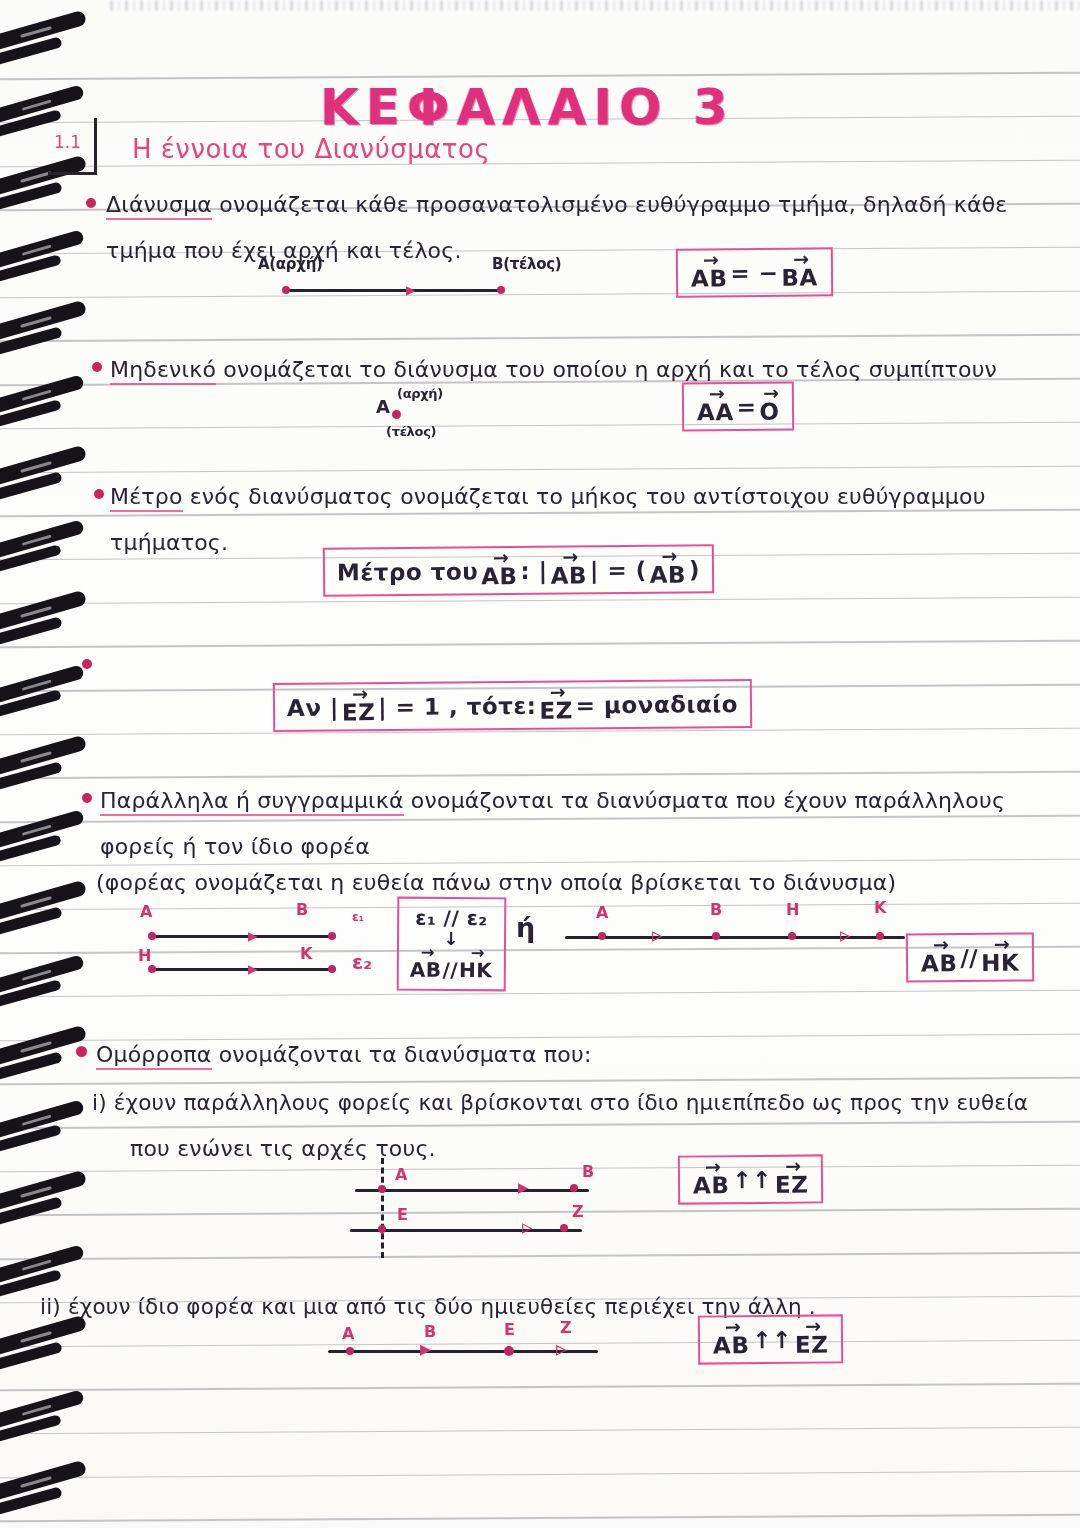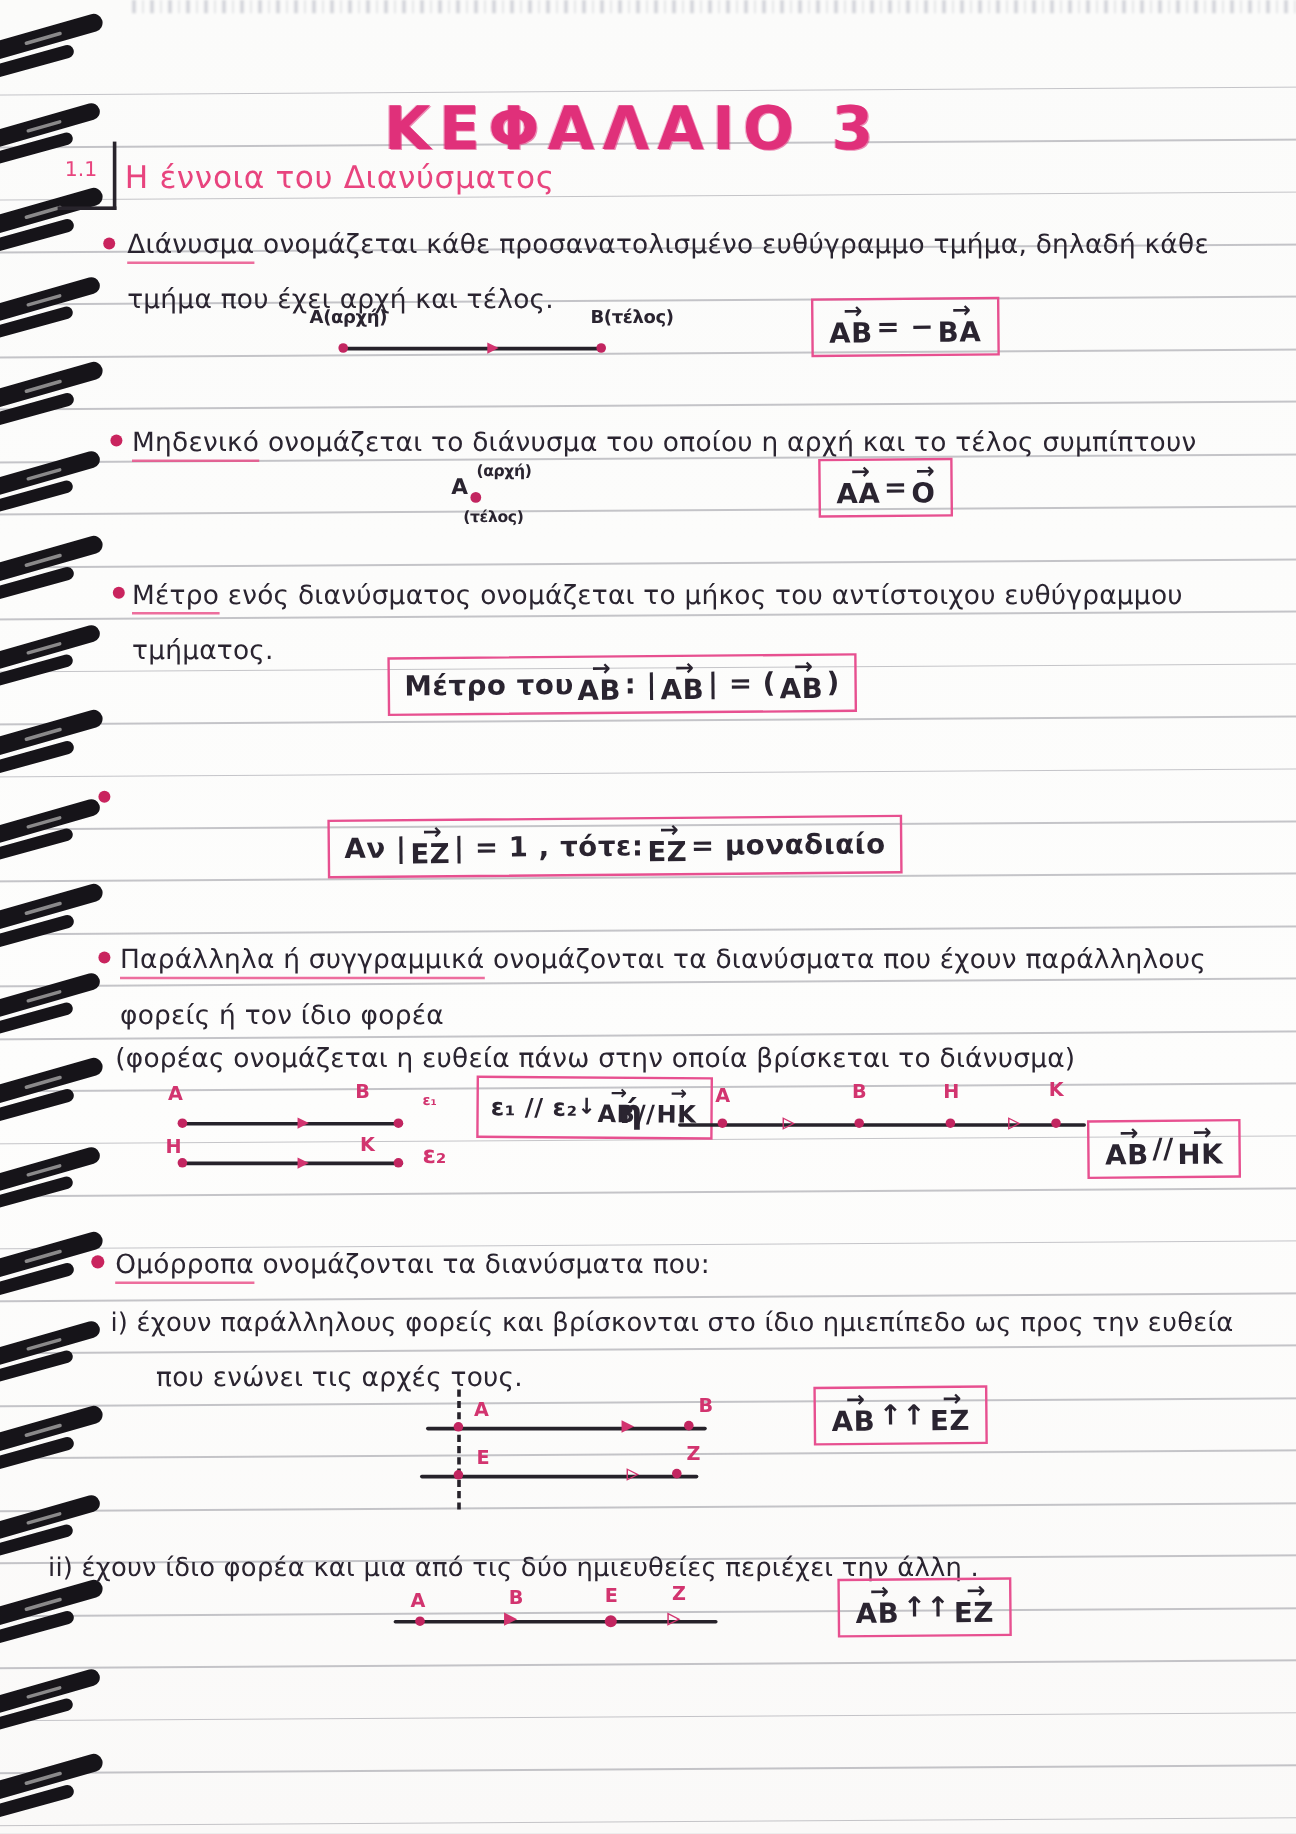--- a/index.html
+++ b/index.html
@@ -11,37 +11,37 @@
          background-position:0 33px;pointer-events:none;}
   .ghost-top{position:absolute;left:110px;right:0;top:0;height:11px;opacity:.45;filter:blur(1px);
          background:repeating-linear-gradient(90deg,rgba(90,95,120,.5) 0 3px,transparent 3px 8px,rgba(90,95,120,.3) 8px 10px,transparent 10px 15px);}
   .binding{position:absolute;left:0;top:0;width:130px;height:100%;}
   .coil{position:absolute;left:-8px;width:110px;height:60px;}
   .abs{position:absolute;}
   .title{font-size:50px;font-weight:700;letter-spacing:7px;color:#e0307a;
          text-shadow:1px 1px 0 rgba(224,48,122,.55), -1px 0 0 rgba(224,48,122,.35);}
   .section-num{font-size:17px;font-weight:400;color:#e8447e;}
   .section-bracket{border-right:3px solid #28242c;border-bottom:3px solid #28242c;}
-  .section-title{font-size:26px;font-weight:500;color:#e8447e;letter-spacing:.5px;}
+  .section-title{font-size:26px;font-weight:500;color:#e8447e;letter-spacing:.5px;margin-left:28px;}
   .body-text{font-size:22px;line-height:45.5px;letter-spacing:.2px;}
   .nowrap{white-space:nowrap;}
   .kw{border-bottom:2.5px solid rgba(233,74,134,.8);padding-bottom:1px;}
   .bullet-dot{position:absolute;width:10px;height:10px;border-radius:50%;background:#c9245e;}
   .fbox{position:absolute;border:2.6px solid #e75090;padding:5px 12px 4px 12px;font-size:23px;
         font-weight:600;letter-spacing:.5px;white-space:nowrap;transform:rotate(-0.5deg);
         display:flex;align-items:center;gap:2px;}
   .vec{position:relative;display:inline-block;padding:10px 1px 0 1px;}
   .vec::before{content:"→";position:absolute;left:0;right:-4px;top:-7px;font-size:.82em;
         text-align:center;font-weight:700;}
   .dline{position:absolute;background:#26222a;height:3px;border-radius:2px;}
   .ddot{position:absolute;width:8px;height:8px;border-radius:50%;background:#c22560;}
   .dlabel{position:absolute;font-size:16px;font-weight:700;color:#d2346f;}
   .dsmall{position:absolute;font-size:13px;font-weight:600;color:#2a2430;letter-spacing:-.3px;}
   .darrow{position:absolute;color:#d2346f;font-size:19px;line-height:10px;}
-  .cond-box{flex-direction:row;gap:0;line-height:26px;font-size:20px;padding:6px 10px;}
+  .cond-box{flex-direction:column;gap:0;line-height:26px;font-size:20px;padding:6px 10px;}
   .dashedv{position:absolute;border-left:3px dashed #26222a;}
   .or-word{font-size:27px;font-weight:600;}
 </style>
 </head>
 <body>
 
 <div class="page">
   <div class="rules"></div>
   <div class="ghost-top"></div>
   <div class="binding">

